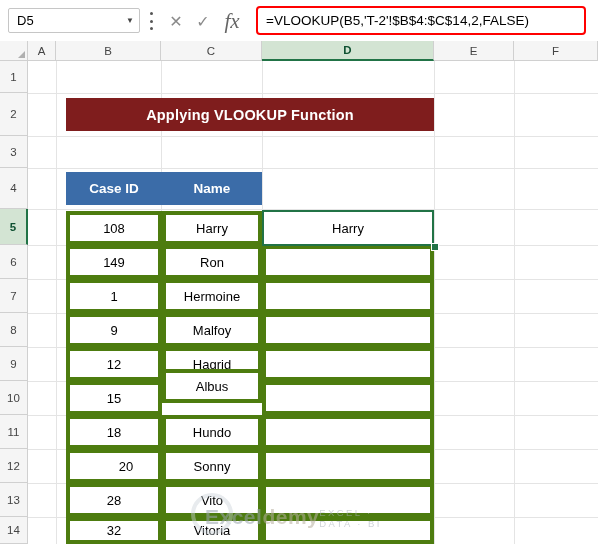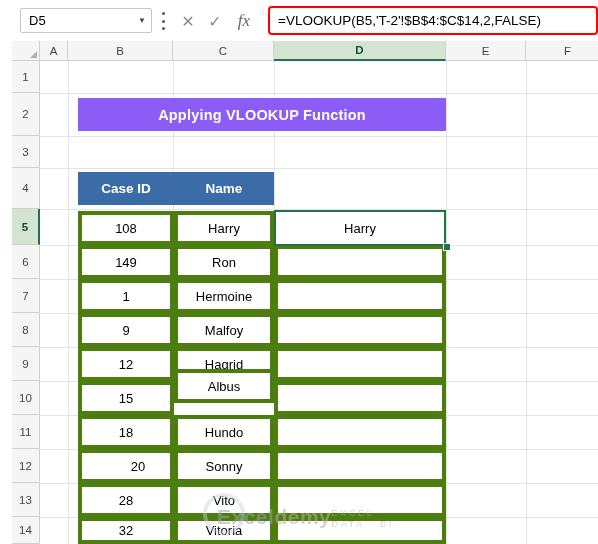--- a/index.html
+++ b/index.html
@@ -12,21 +12,20 @@
     background: #ffffff;
     font-family: "Liberation Sans", sans-serif;
     font-size: 12px;
     color: #000000;
     overflow: hidden;
   }
   #app {
     position: relative;
     width: 542px;
     height: 544px;
-    margin-left: 12px;
   }
 
   
   .formula-bar {
     position: absolute;
     left: 0; top: 0;
     width: 598px;
     height: 41px;
     background: #ffffff;
     display: flex;
@@ -77,21 +76,21 @@
     top: 10px;
     width: 22px; height: 22px;
     display: flex;
     align-items: center;
     justify-content: center;
     font-size: 16px;
     color: #8a8a8a;
   }
   .fb-cancel { left: 165px; }
   .fb-enter  { left: 192px; }
-  .fb-fx     { left: 221px; font-style: italic; font-family: "Liberation Serif", serif; font-size: 17px; color: #666; }
+  .fb-fx     { left: 221px; font-style: italic; font-family: "Liberation Serif", serif; font-size: 21px; color: #666; }
   .formula-input {
     position: absolute;
     left: 256px; top: 6px;
     width: 330px;
     height: 29px;
     border: 2px solid #ff0000;
     border-radius: 4px;
     background: #ffffff;
     display: flex;
     align-items: center;
@@ -177,21 +176,21 @@
   }
   .gridline-h {
     position: absolute;
     height: 1px;
     background: #e4e4e4;
   }
 
   
   .title-bar {
     position: absolute;
-    background: #8b5cf6;
+    background: #7f1d1d;
     color: #ffffff;
     font-weight: bold;
     font-size: 14.5px;
     display: flex;
     align-items: center;
     justify-content: center;
     letter-spacing: .2px;
   }
   .tbl-header {
     position: absolute;

